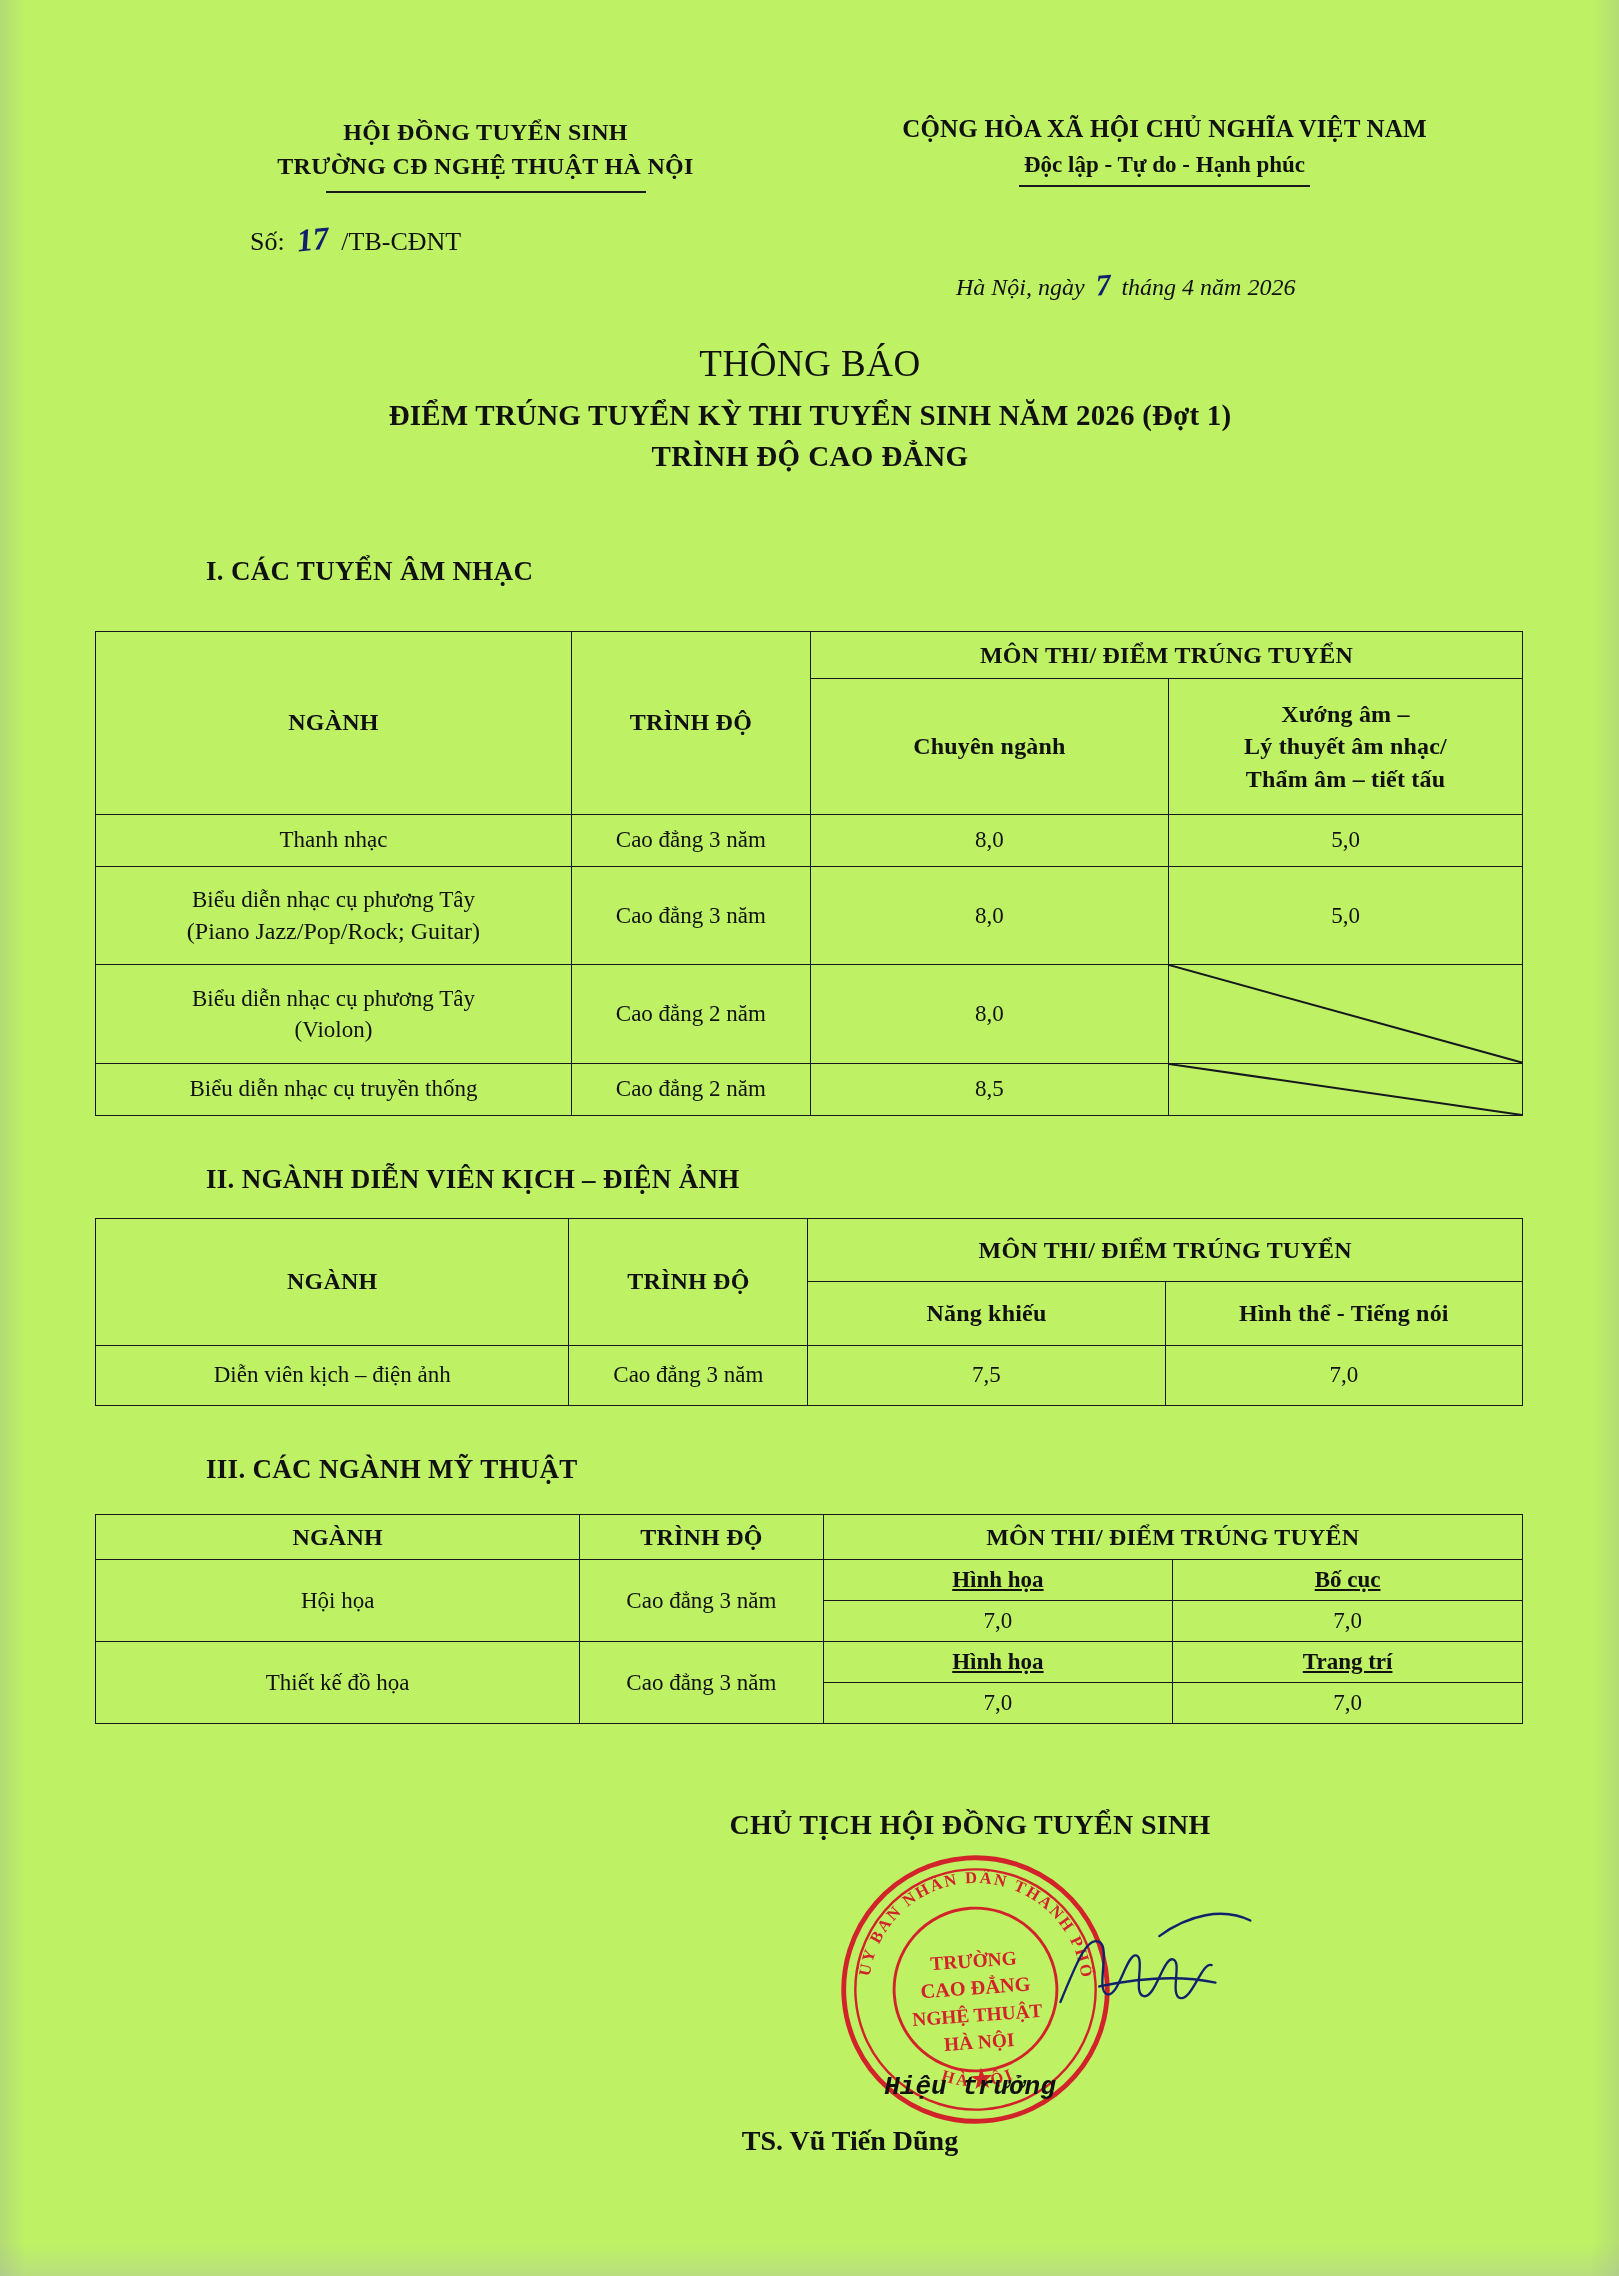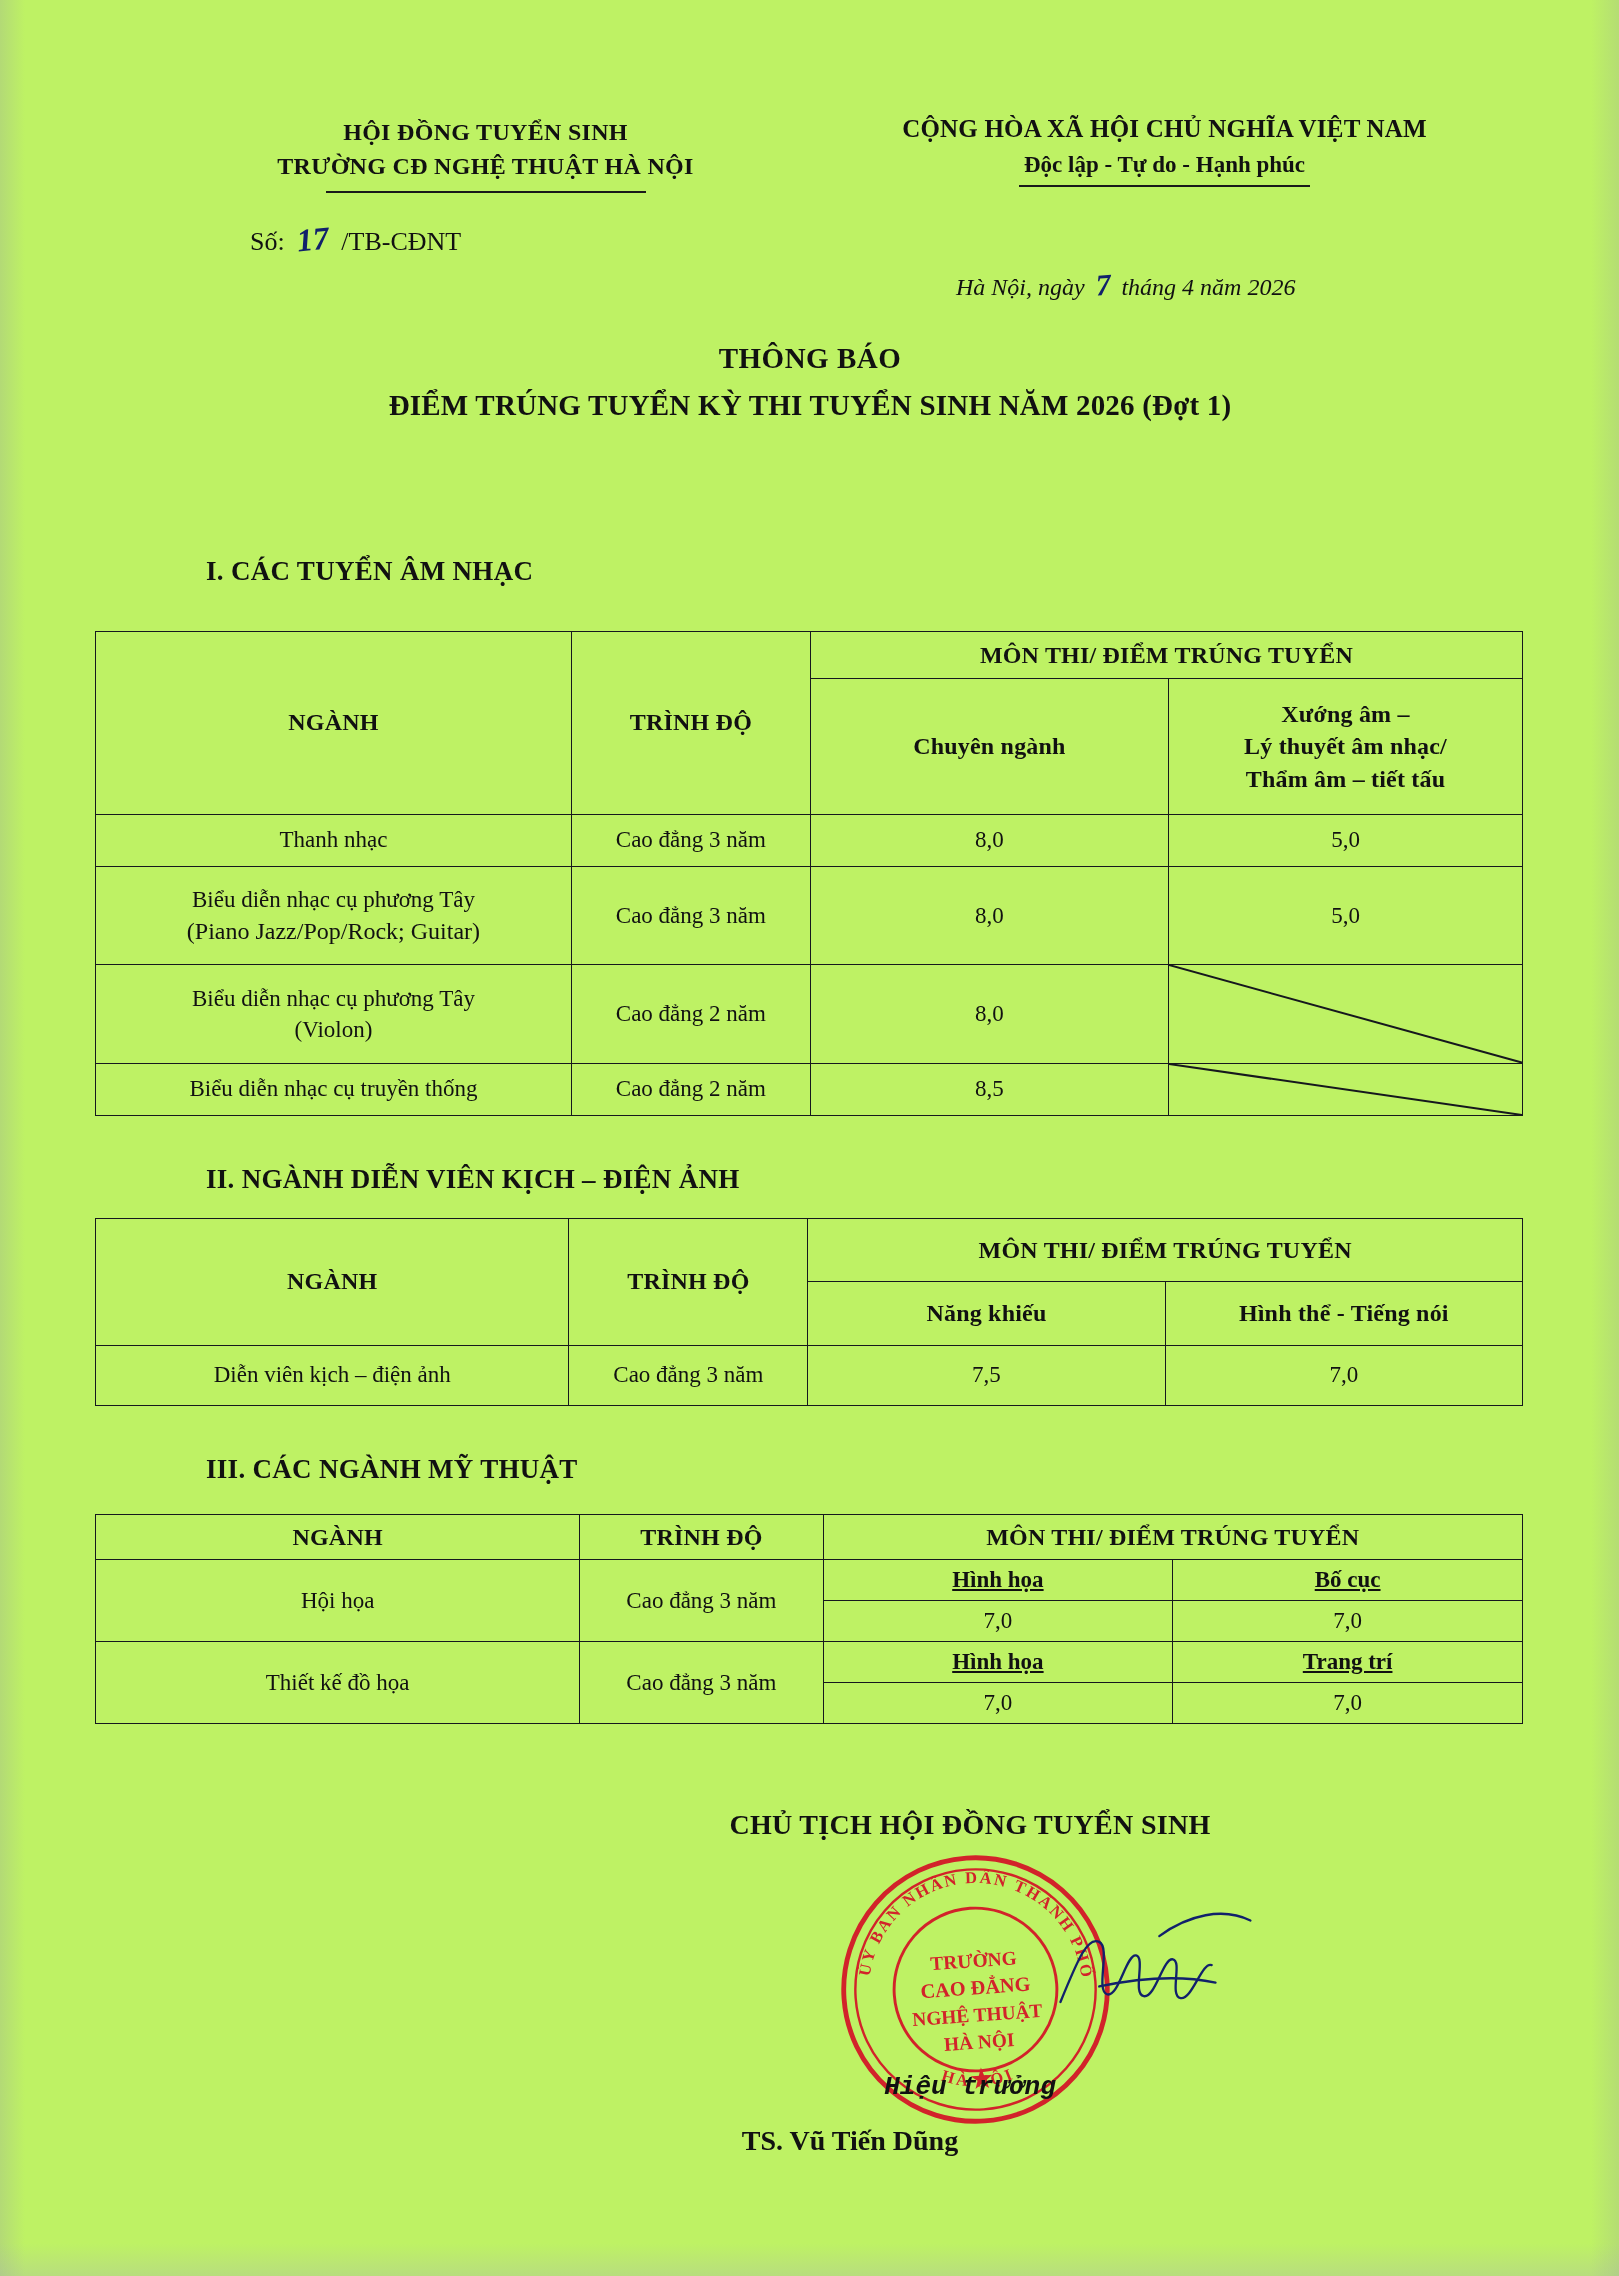--- a/index.html
+++ b/index.html
@@ -100,22 +100,22 @@
 
   
   .title-block {
     position: absolute;
     top: 342px;
     left: 0;
     width: 1620px;
     text-align: center;
   }
   .t1 {
-    font-size: 29px;
-    font-weight: bold;
+    font-size: 37px;
+    font-weight: normal;
     letter-spacing: 0.5px;
   }
   .t2 {
     font-size: 29px;
     font-weight: bold;
     margin-top: 13.6px;
     letter-spacing: 0.2px;
   }
   .t3 {
     font-size: 29px;
@@ -288,20 +288,21 @@
 
   <div class="date-line">
     <span>Hà Nội, ngày</span>
     <span class="date-day">7</span>
     <span>tháng 4 năm 2026</span>
   </div>
 
   <div class="title-block">
     <div class="t1">THÔNG BÁO</div>
     <div class="t2">ĐIỂM TRÚNG TUYỂN KỲ THI TUYỂN SINH NĂM 2026 (Đợt 1)</div>
+    <div class="t3">TRÌNH ĐỘ CAO ĐẲNG</div>
   </div>
 
   <div class="section-head" id="sec1">I. CÁC TUYỂN ÂM NHẠC</div>
 
   <table id="tbl1">
     <tbody>
         <tr>
       <td class="c-nganh hdr-cell" rowspan="2">NGÀNH</td>
       <td class="c-trinhdo hdr-cell" rowspan="2">TRÌNH ĐỘ</td>
       <td class="hdr-cell cell-pad" colspan="2">MÔN THI/ ĐIỂM TRÚNG TUYỂN</td>

